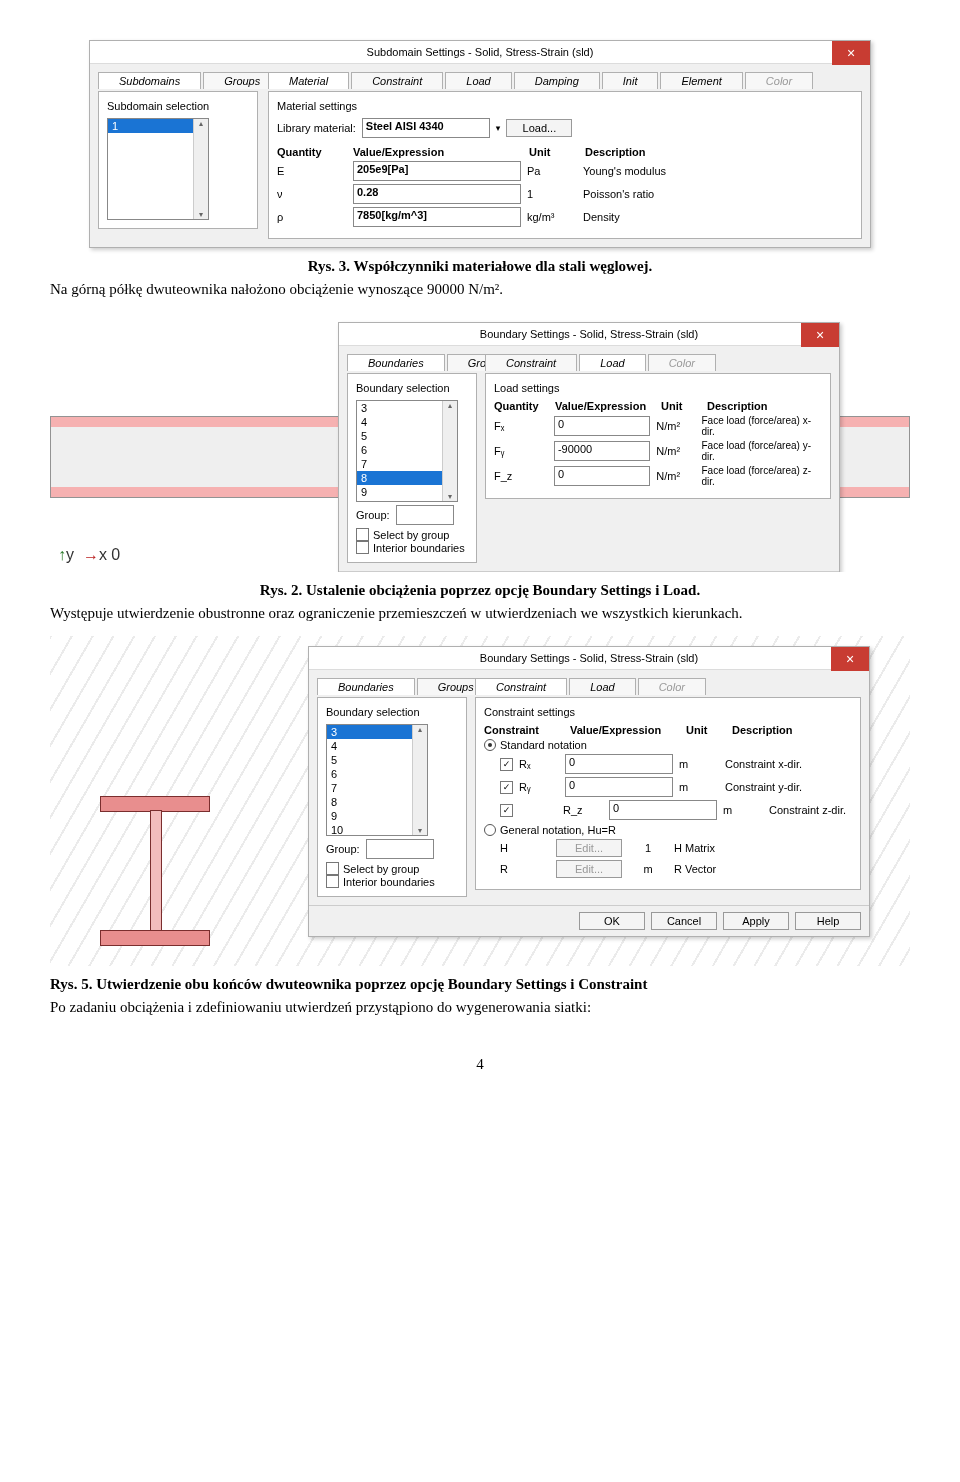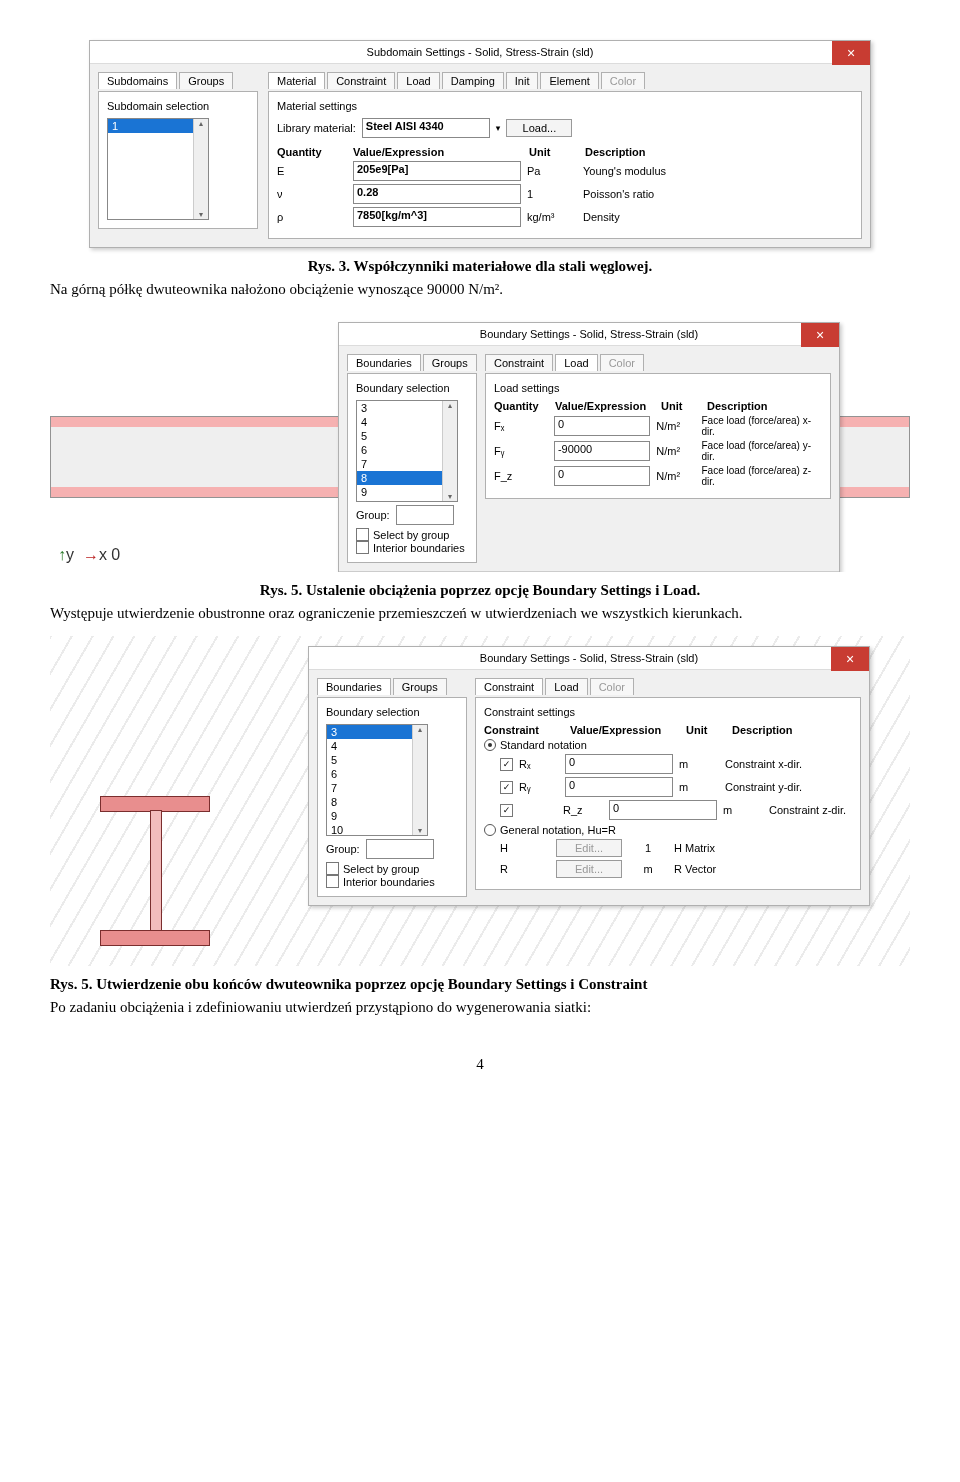--- a/index.html
+++ b/index.html
@@ -38,21 +38,22 @@
   .titlebar .title { color: #000; }
   .close-x {
     position: absolute; right: 0; top: 0; width: 38px; height: 24px;
     background: #c83c32; color: #fff; display:flex; align-items:center; justify-content:center;
     font-family: sans-serif; font-size: 14px;
   }
   .dlg-body { padding: 8px; }
   .tabbar { display:flex; gap:2px; margin-bottom:2px; }
   .tab {
     background:#f7f7f7; border:1px solid #b0b0b0; border-bottom:none;
-    padding:2px 8px;
+    padding:2px 20px;
+    font-style:italic;
   }
   .tab.active { background:#fff; }
   .tab.disabled { color:#999; }
   .panel { background:#fff; border:1px solid #b0b0b0; padding:8px; }
   .panel-title { margin:0 0 6px 0; }
   .row { display:flex; align-items:center; gap:6px; margin:3px 0; }
   .cell { display:inline-block; }
   .input {
     border:1px solid #888; background:#fff; padding:1px 3px; height:16px;
     font-size:11px; font-weight:bold;
@@ -267,21 +268,21 @@
       </div>
     </div>
     <div style="display:flex; justify-content:flex-end; gap:6px; padding:6px 8px; border-top:1px solid #ccc;">
       
       
       
       
     </div>
   </div>
 </div>
-<p class="caption">Rys. 5. Ustalenie obciążenia poprzez opcję Boundary Settings i Load.</p>
+<p class="caption">Rys. 2. Ustalenie obciążenia poprzez opcję Boundary Settings i Load.</p>
 <p class="body-text">Występuje utwierdzenie obustronne oraz ograniczenie przemieszczeń w utwierdzeniach we wszystkich kierunkach.</p>
 
 <div class="figure fig-canvas" style="height:330px;">
   <div class="hatch"></div>
   <div class="ibeam">
     <div class="flange-top"></div>
       <div class="web"></div>
       <div class="flange-bot"></div>
   </div>
   <div class="dialog" style="position:absolute; right:40px; top:10px; width:560px;">
@@ -380,18 +381,24 @@
           </div>
           <div class="row" style="padding-left:16px;">
             <span class="cell" style="width:50px;">R</span>
             <span class="btn" style="color:#999;">Edit...</span>
             <span class="cell" style="width:40px; text-align:center;">m</span>
             <span class="cell">R Vector</span>
           </div>
         </div>
       </div>
     </div>
+    <div style="display:flex; justify-content:flex-end; gap:6px; padding:6px 8px; border-top:1px solid #ccc;">
+      <span class="btn">OK</span>
+      <span class="btn">Cancel</span>
+      <span class="btn">Apply</span>
+      <span class="btn">Help</span>
+    </div>
   </div>
 </div>
 <p class="caption" style="text-align:left;">Rys. 5. Utwierdzenie obu końców dwuteownika poprzez opcję Boundary Settings i Constraint</p>
 <p class="body-text">Po zadaniu obciążenia i zdefiniowaniu utwierdzeń przystąpiono do wygenerowania siatki:</p>
 
 <div class="page-num">4</div>
 
 </body></html>

